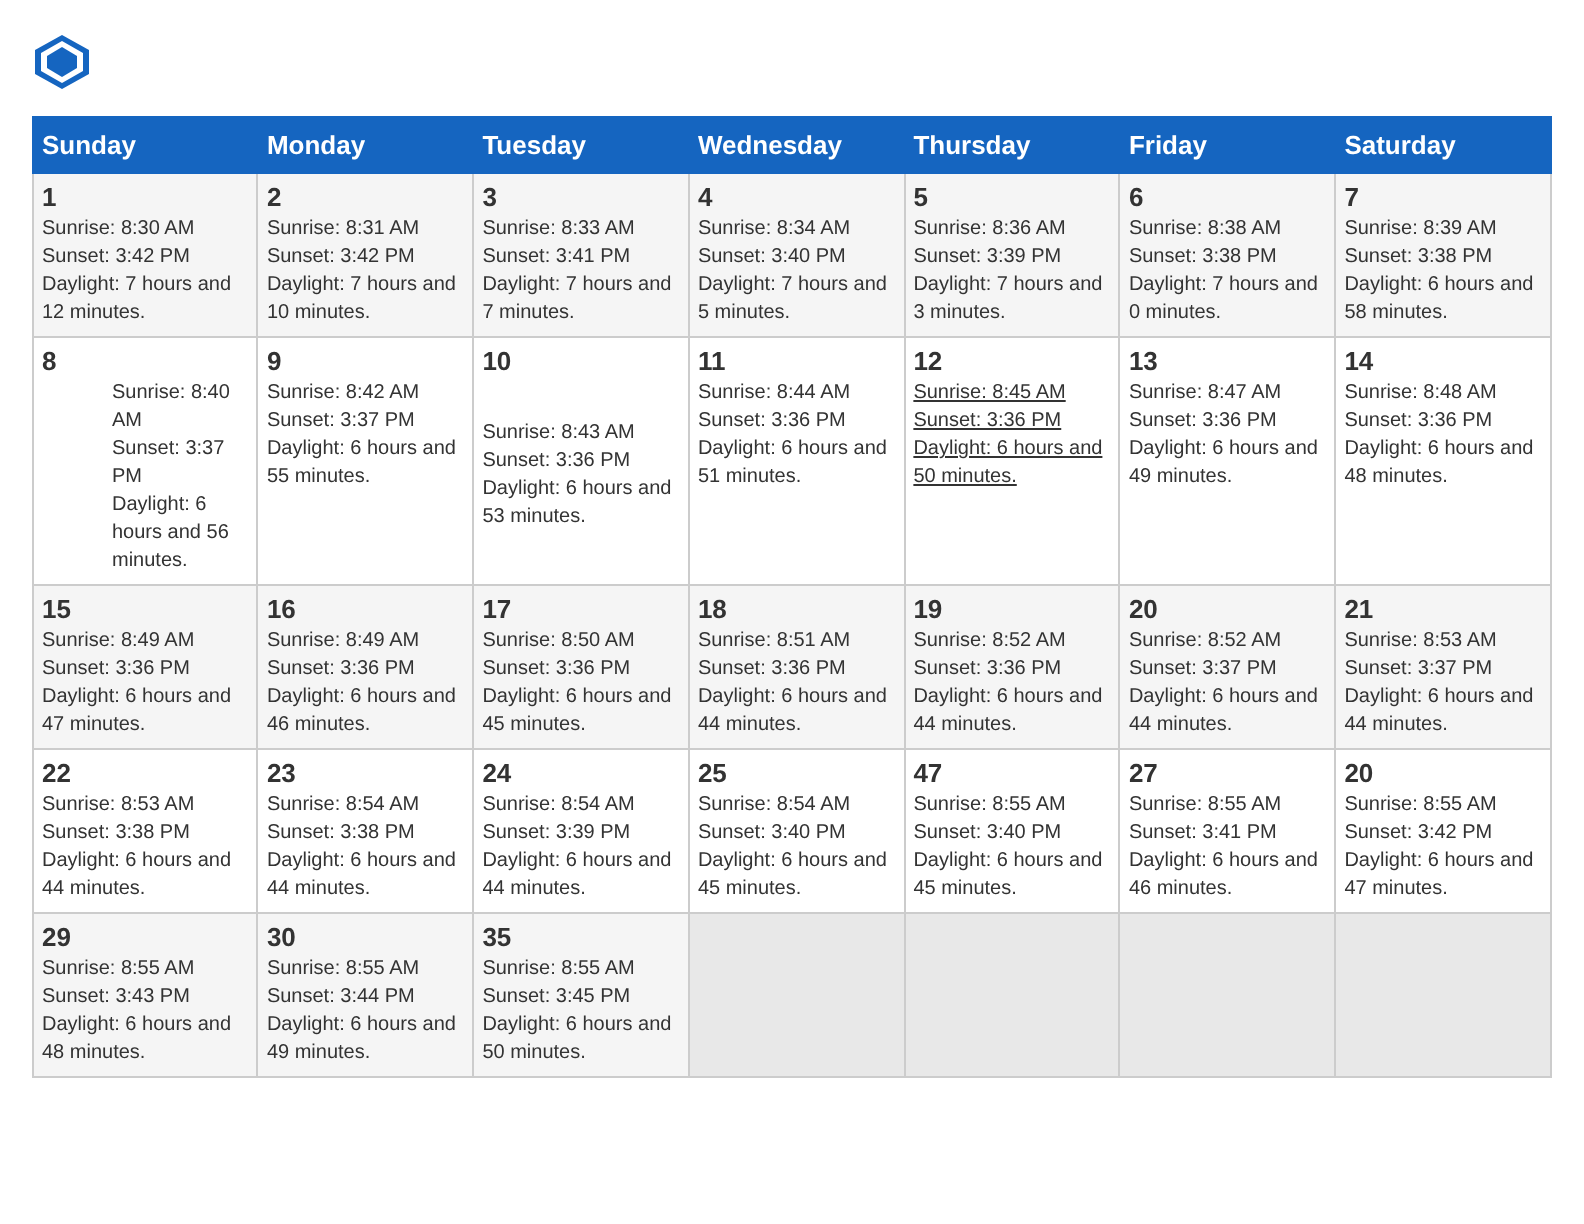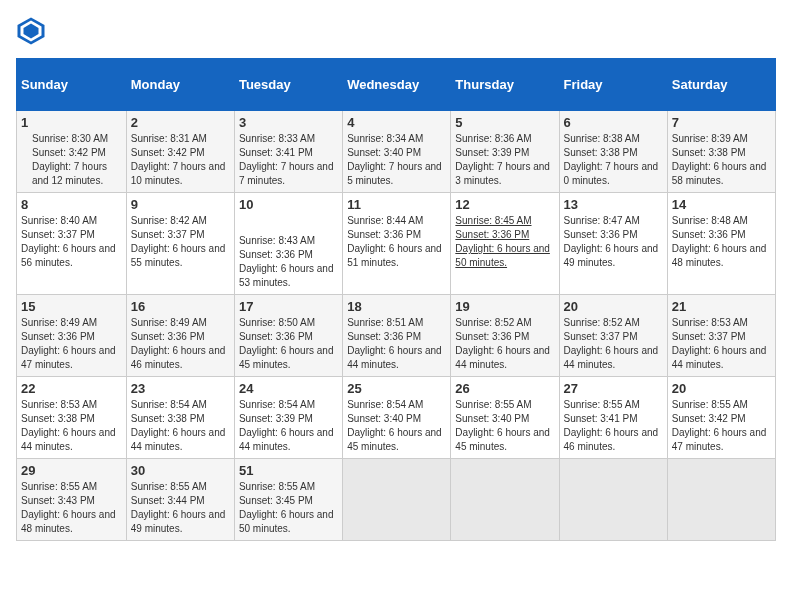--- a/index.html
+++ b/index.html
@@ -47,21 +47,21 @@
     table {
       width: 100%;
       border-collapse: collapse;
       font-size: 11px;
     }
     thead tr {
       background: #1565c0;
       color: #fff;
     }
     thead th {
-      padding: 18px 4px;
+      padding: 6px 4px;
       text-align: left;
       font-size: 13px;
       font-weight: bold;
       border: 1px solid #1565c0;
     }
     tbody tr {
       background: #fff;
     }
     tbody tr:nth-child(odd) {
       background: #f5f5f5;
@@ -119,21 +119,21 @@
         <th>Wednesday</th>
         <th>Thursday</th>
         <th>Friday</th>
         <th>Saturday</th>
       </tr>
   </thead>
   <tbody id="calendar-body">
   <tr>
         <td>
           <span class="day-num">1</span>
-          <div class="day-info" style="white-space: pre-line; margin-left: 11px;">Sunrise: 8:30 AM
+          <div class="day-info" style="white-space: pre-line;">Sunrise: 8:30 AM
 Sunset: 3:42 PM
 Daylight: 7 hours and 12 minutes.</div>
         </td>
         <td>
           <span class="day-num">2</span>
           <div class="day-info" style="white-space: pre-line;">Sunrise: 8:31 AM
 Sunset: 3:42 PM
 Daylight: 7 hours and 10 minutes.</div>
         </td>
         <td>
@@ -163,21 +163,21 @@
         <td>
           <span class="day-num">7</span>
           <div class="day-info" style="white-space: pre-line;">Sunrise: 8:39 AM
 Sunset: 3:38 PM
 Daylight: 6 hours and 58 minutes.</div>
         </td>
       </tr>
       <tr>
         <td>
           <span class="day-num">8</span>
-          <div class="day-info" style="white-space: pre-line;">Sunrise: 8:40 AM
+          <div class="day-info" style="white-space: pre-line; margin-left: 35px;">Sunrise: 8:40 AM
 Sunset: 3:37 PM
 Daylight: 6 hours and 56 minutes.</div>
         </td>
         <td>
           <span class="day-num">9</span>
           <div class="day-info" style="white-space: pre-line;">Sunrise: 8:42 AM
 Sunset: 3:37 PM
 Daylight: 6 hours and 55 minutes.</div>
         </td>
         <td>
@@ -274,21 +274,21 @@
 Sunset: 3:39 PM
 Daylight: 6 hours and 44 minutes.</div>
         </td>
         <td>
           <span class="day-num">25</span>
           <div class="day-info" style="white-space: pre-line;">Sunrise: 8:54 AM
 Sunset: 3:40 PM
 Daylight: 6 hours and 45 minutes.</div>
         </td>
         <td>
-          <span class="day-num">26</span>
+          <span class="day-num">47</span>
           <div class="day-info" style="white-space: pre-line;">Sunrise: 8:55 AM
 Sunset: 3:40 PM
 Daylight: 6 hours and 45 minutes.</div>
         </td>
         <td>
           <span class="day-num">27</span>
           <div class="day-info" style="white-space: pre-line;">Sunrise: 8:55 AM
 Sunset: 3:41 PM
 Daylight: 6 hours and 46 minutes.</div>
         </td>
@@ -306,21 +306,21 @@
 Sunset: 3:43 PM
 Daylight: 6 hours and 48 minutes.</div>
         </td>
         <td>
           <span class="day-num">30</span>
           <div class="day-info" style="white-space: pre-line;">Sunrise: 8:55 AM
 Sunset: 3:44 PM
 Daylight: 6 hours and 49 minutes.</div>
         </td>
         <td>
-          <span class="day-num">51</span>
+          <span class="day-num">35</span>
           <div class="day-info" style="white-space: pre-line;">Sunrise: 8:55 AM
 Sunset: 3:45 PM
 Daylight: 6 hours and 50 minutes.</div>
         </td>
         <td class="empty-cell"></td>
         <td class="empty-cell"></td>
         <td class="empty-cell"></td>
         <td class="empty-cell"></td>
       </tr>
     </tbody>

